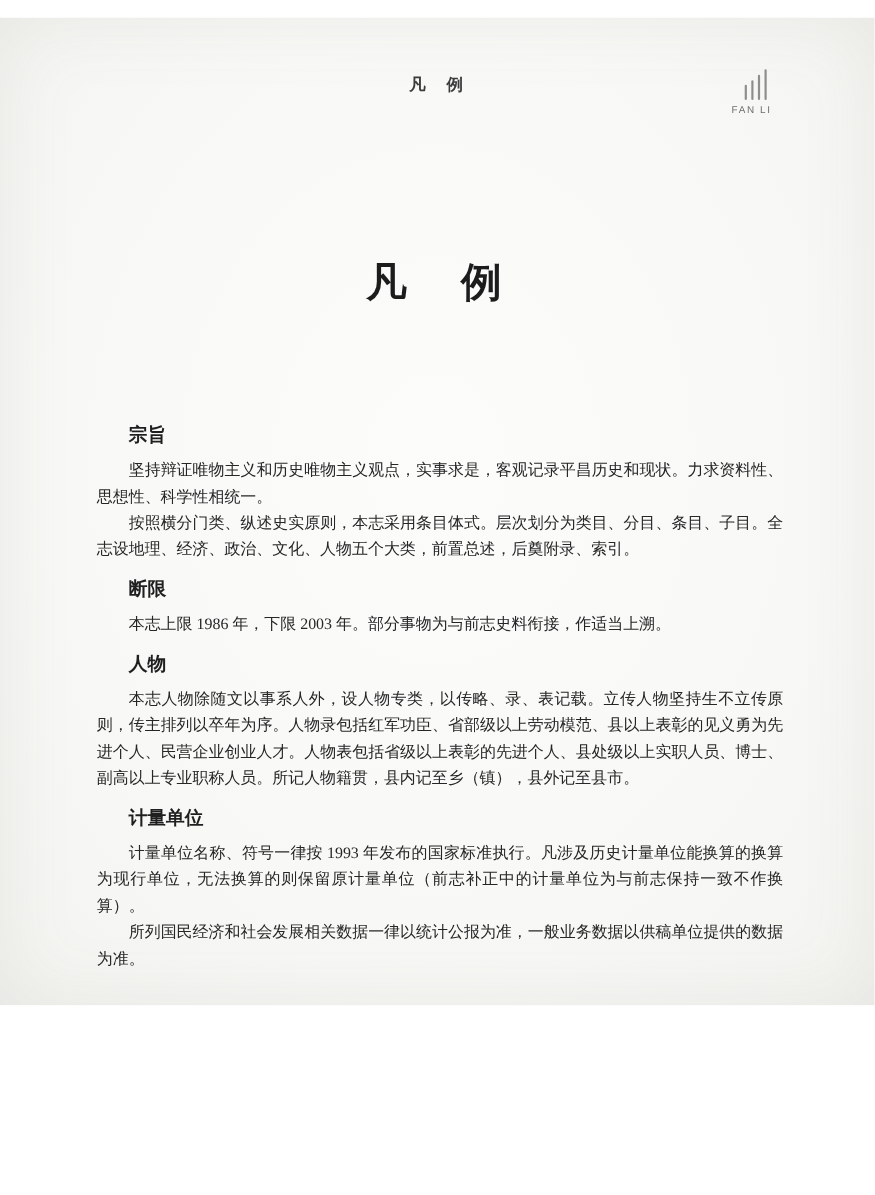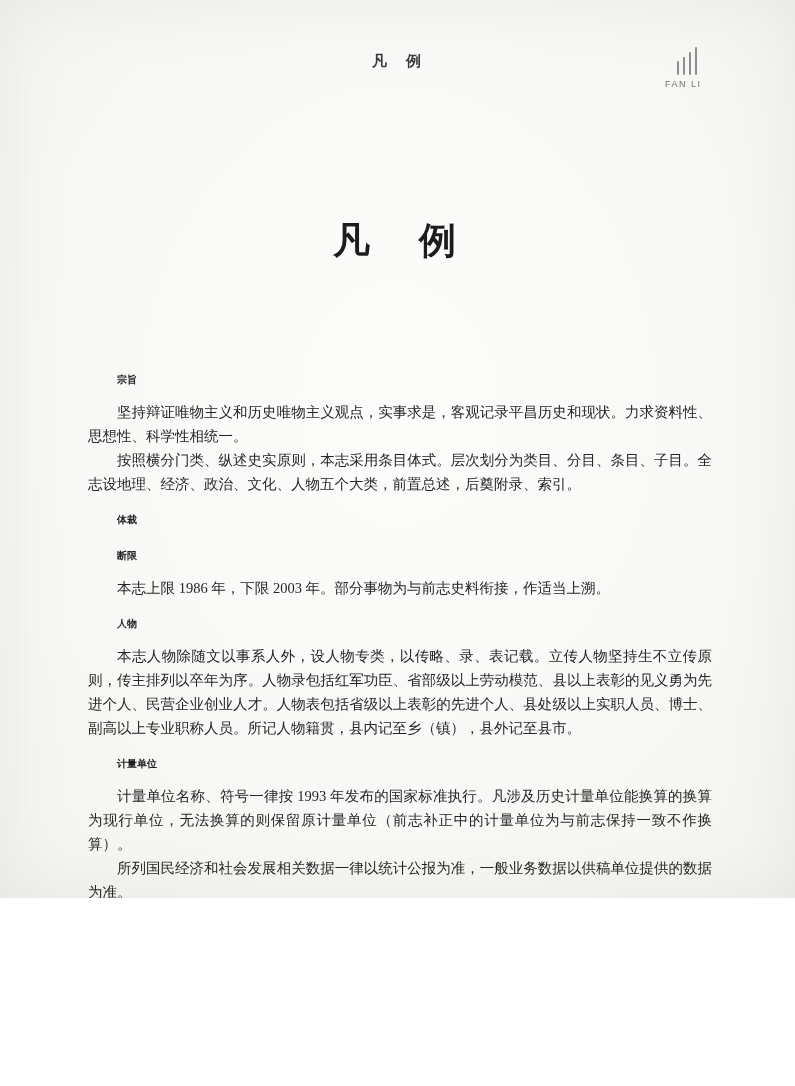--- a/index.html
+++ b/index.html
@@ -10,20 +10,21 @@
   .page {
     position: relative;
     width: 795px;
     height: 898px;
     background: #fbfbfa;
     background-image: radial-gradient(ellipse at 50% 45%, #fcfcfb 0%, #f8f8f6 60%, #f3f3f0 100%);
     box-shadow: inset 0 0 70px rgba(120,118,108,0.10);
     overflow: hidden;
     font-family: "Liberation Serif", "DejaVu Serif", serif;
     color: #2b2b2b;
+    margin-top: 16px;
   }
 
   
   .running-header {
     position: absolute;
     top: 52px;
     left: 0;
     right: 0;
     text-align: center;
   }
@@ -89,21 +90,21 @@
     left: 88px;
     width: 624px;
     font-size: 14.5px;
     line-height: 24px;
     text-align: justify;
     color: #262626;
   }
   .content section { margin: 0; }
   .content h2 {
     font-family: "Liberation Sans", "DejaVu Sans", sans-serif;
-    font-size: 10px;
+    font-size: 17px;
     font-weight: bold;
     color: #1f1f1f;
     line-height: 24px;
     margin: 12px 0 8px 0;
     padding-left: 29px;
   }
   .content section:first-child h2 { margin-top: 0; }
   .content p {
     margin: 0;
     text-indent: 2em;
@@ -146,21 +147,20 @@
     <section>
       <h2>宗旨</h2>
       <p>坚持辩证唯物主义和历史唯物主义观点，实事求是，客观记录平昌历史和现状。力求资料性、思想性、科学性相统一。</p>
     </section>
 
     <section>
       <p>按照横分门类、纵述史实原则，本志采用条目体式。层次划分为类目、分目、条目、子目。全志设地理、经济、政治、文化、人物五个大类，前置总述，后奠附录、索引。</p>
     </section>
 
     <section>
-      <h2>体裁</h2>
     </section>
 
     <section>
       <h2>断限</h2>
       <p>本志上限 1986 年，下限 2003 年。部分事物为与前志史料衔接，作适当上溯。</p>
     </section>
 
     <section>
       <h2>人物</h2>
       <p>本志人物除随文以事系人外，设人物专类，以传略、录、表记载。立传人物坚持生不立传原则，传主排列以卒年为序。人物录包括红军功臣、省部级以上劳动模范、县以上表彰的见义勇为先进个人、民营企业创业人才。人物表包括省级以上表彰的先进个人、县处级以上实职人员、博士、副高以上专业职称人员。所记人物籍贯，县内记至乡（镇），县外记至县市。</p>

